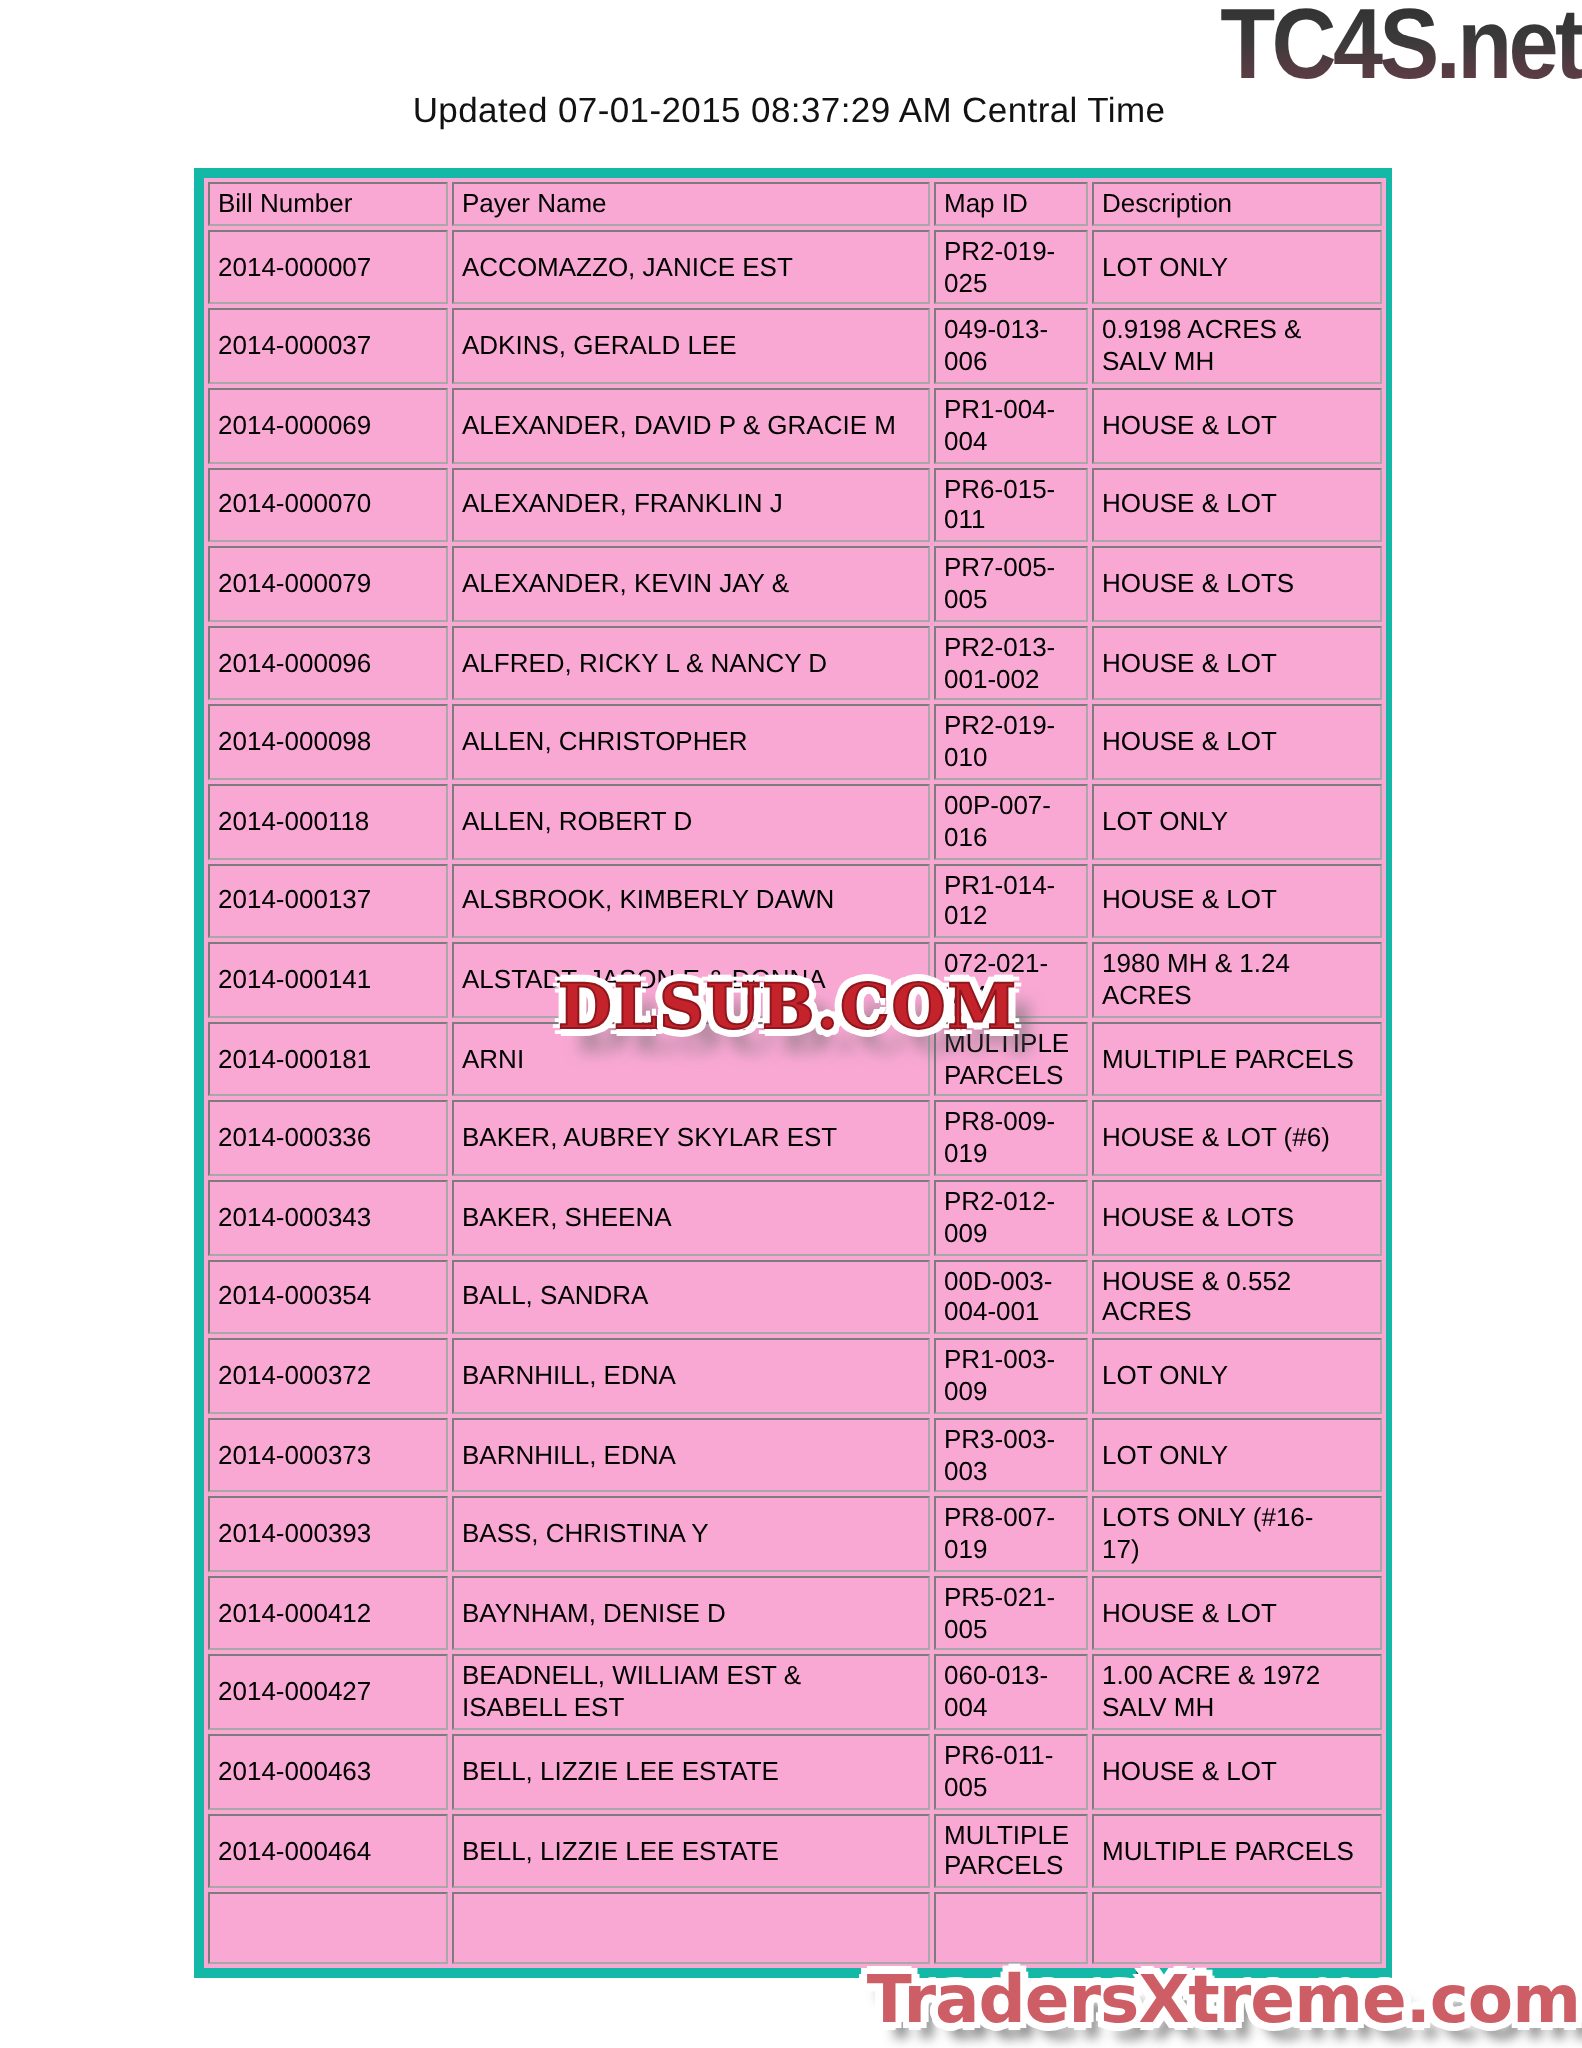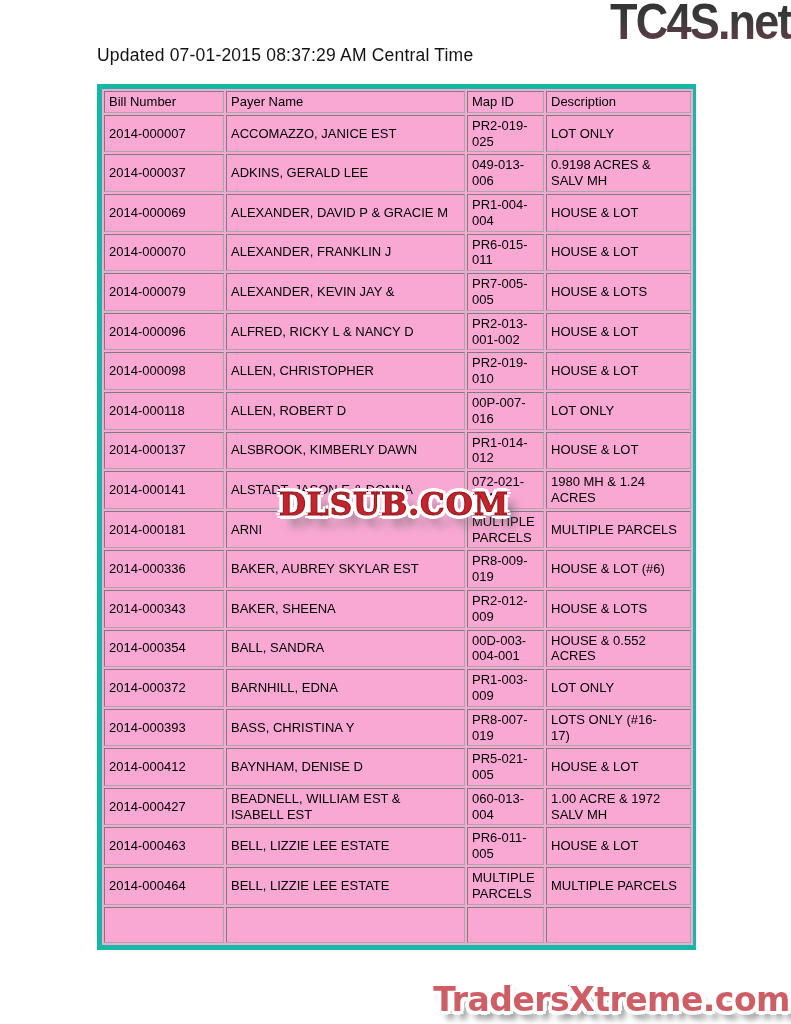--- a/index.html
+++ b/index.html
@@ -18,21 +18,21 @@
   @supports (-webkit-background-clip:text){
     .tc4s-logo{
       background:linear-gradient(180deg,#2e2e2e 0%,#3a3a3a 45%,#5d3c45 80%,#6f454e 100%);
       -webkit-background-clip:text;background-clip:text;
       -webkit-text-fill-color:transparent;color:transparent;
     }
   }
   
   .updated-heading{
     position:absolute;top:45px;left:97px;width:595px;
-    text-align:left;font-size:17.5px;color:#121212;letter-spacing:0.2px;
+    text-align:center;font-size:17.5px;color:#121212;letter-spacing:0.2px;
   }
   
   .table-clip{
     position:absolute;left:97px;top:84px;width:599px;height:911px;overflow:hidden;
   }
   table.listing{
     border-collapse:separate;border-spacing:2px;
     border:5px solid #14b8a6;background:#f9a8d4;
     table-layout:fixed;width:595px;
   }
@@ -215,20 +215,27 @@
   </tr>
 
   <tr>
     <td>2014-000372</td>
     <td>BARNHILL, EDNA</td>
     <td>PR1-003-
 009</td>
     <td>LOT ONLY</td>
   </tr>
 
+  <tr>
+    <td>2014-000373</td>
+    <td>BARNHILL, EDNA</td>
+    <td>PR3-003-
+003</td>
+    <td>LOT ONLY</td>
+  </tr>
 
   <tr>
     <td>2014-000393</td>
     <td>BASS, CHRISTINA Y</td>
     <td>PR8-007-
 019</td>
     <td>LOTS ONLY (#16-
 17)</td>
   </tr>
 

